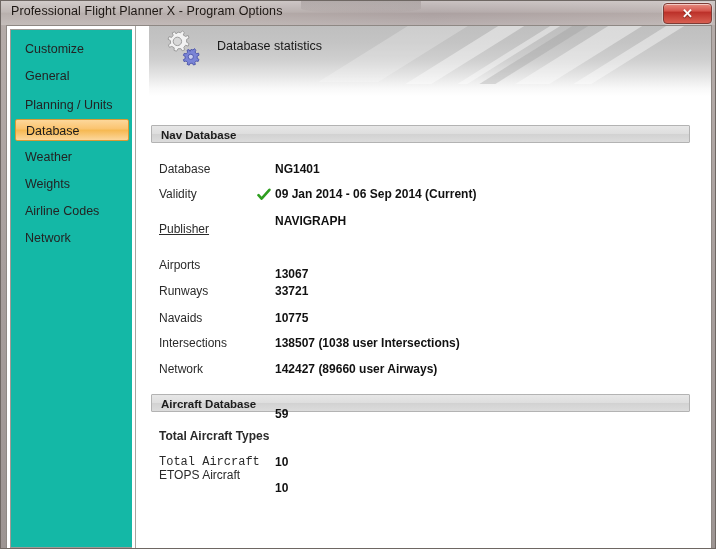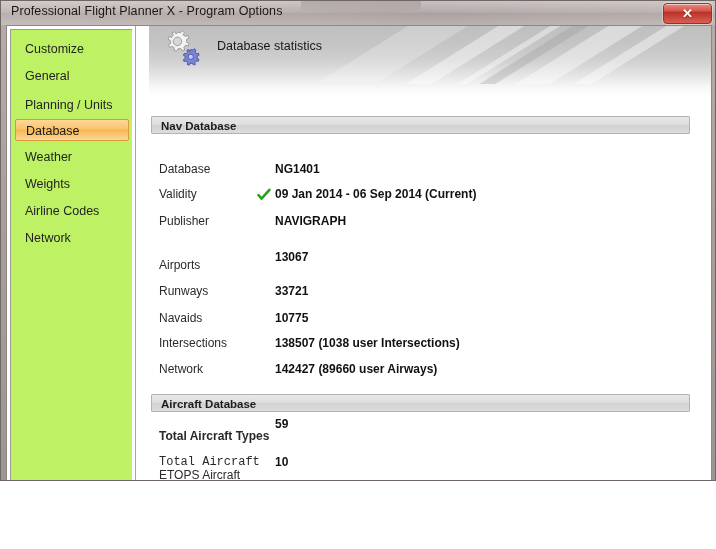--- a/index.html
+++ b/index.html
@@ -7,21 +7,21 @@
     padding: 0;
     width: 716px;
     height: 549px;
     overflow: hidden;
     font-family: "Liberation Sans", sans-serif;
   }
 
   #window {
     position: relative;
     width: 716px;
-    height: 481px;
+    height: 549px;
     box-sizing: border-box;
     background: linear-gradient(to bottom, #b6adaa 0%, #a79e9c 50%, #9d9593 100%);
     border: 1px solid #6e6763;
     overflow: hidden;
   }
 
   
   #titlebar {
     position: absolute;
     left: 0; top: 0;
@@ -95,21 +95,21 @@
     box-sizing: border-box;
   }
   #sidebar-inner {
     position: absolute;
     left: 3px; top: 3px;
     width: 122px;
     height: 519px;
     border: 1px solid #9f9a96;
     border-right: none;
     box-sizing: border-box;
-    background: #bef264;
+    background: #14b8a6;
   }
   .nav-item {
     position: absolute;
     left: 4px;
     width: 114px;
     height: 22px;
     line-height: 22px;
     font-size: 12.5px;
     color: #232323;
     padding-left: 10px;
@@ -263,47 +263,47 @@
           <g transform="translate(27,28)">
             <path d="M0,-7.6 L2,-7 L3.6,-8.4 L4.8,-6.6 L4,-4.8 L5.6,-3.4 L7.6,-3.8 L8,-1.8 L6.2,-0.8 L6.2,1.4 L8,2.4 L7.2,4.4 L5.2,4 L3.8,5.6 L4.4,7.4 L2.4,8 L1.4,6.2 L-0.8,6.4 L-1.8,8.2 L-3.8,7.4 L-3.4,5.4 L-5,4 L-7,4.6 L-7.6,2.6 L-5.8,1.6 L-5.8,-0.6 L-7.6,-1.6 L-6.8,-3.6 L-4.8,-3.2 L-3.4,-4.8 L-4,-6.8 L-2,-7.4 L-1,-5.6 Z" fill="#7a84d6" stroke="#4a52a8" stroke-width="0.9"></path>
             <circle cx="-0.2" cy="-0.2" r="2.6" fill="#c9cdf0" stroke="#4a52a8" stroke-width="0.9"></circle>
           </g>
         </svg>
 
         <div id="banner-title">Database statistics</div>
       </div>
 
       <div id="sections-host">
-          <div class="section-header" style="top: 90px;">
+          <div class="section-header" style="top: 99px;">
             <div class="section-header-label">Nav Database</div>
           </div>
           <div class="row-label" style="top: 136px;">Database</div>
           <div class="row-value" style="top: 136px;">NG1401</div>
           <div class="row-label" style="top: 161px;">Validity</div>
           <svg id="check-icon" viewBox="0 0 14 14" class="check-mark" style="position: absolute; left: 120px; top: 162px; width: 14px; height: 14px;">
             <path d="M1.5,7.2 L4.6,10.6 L12.4,1.8" fill="none" stroke="#2e9e1f" stroke-width="2.6" stroke-linecap="round" stroke-linejoin="round"></path>
           </svg>
           <div class="row-value" style="top: 161px;">09 Jan 2014 - 06 Sep 2014 (Current)</div>
-          <div class="row-label" style="top: 188px;">Publisher</div>
+          <div class="row-label" style="top: 196px; text-decoration: underline;">Publisher</div>
           <div class="row-value" style="top: 188px;">NAVIGRAPH</div>
           <div class="row-label" style="top: 232px;">Airports</div>
-          <div class="row-value" style="top: 224px;">13067</div>
+          <div class="row-value" style="top: 241px;">13067</div>
           <div class="row-label" style="top: 258px;">Runways</div>
           <div class="row-value" style="top: 258px;">33721</div>
           <div class="row-label" style="top: 285px;">Navaids</div>
           <div class="row-value" style="top: 285px;">10775</div>
           <div class="row-label" style="top: 310px;">Intersections</div>
           <div class="row-value" style="top: 310px;">138507 (1038 user Intersections)</div>
           <div class="row-label" style="top: 336px;">Network</div>
           <div class="row-value" style="top: 336px;">142427 (89660 user Airways)</div>
           <div class="section-header" style="top: 368px;">
             <div class="section-header-label">Aircraft Database</div>
           </div>
           <div class="row-label" style="top: 403px; font-weight: bold;">Total Aircraft Types</div>
-          <div class="row-value" style="top: 391px;">59</div>
+          <div class="row-value" style="top: 381px;">59</div>
           <div class="row-label" style="top: 429px; font-family: Liberation Mono, monospace;">Total Aircraft</div>
           <div class="row-value" style="top: 429px;">10</div>
           <div class="row-label" style="top: 442px;">ETOPS Aircraft</div>
           <div class="row-value" style="top: 455px;">10</div>
           <div class="section-header" style="top: 489px; margin-top: 40px;">
             <div class="section-header-label">Route Database</div>
           </div>
           <div class="row-label" style="top: 522px;">Stored Routes</div>
           <div class="row-value" style="top: 522px;">9072</div>
         </div>

